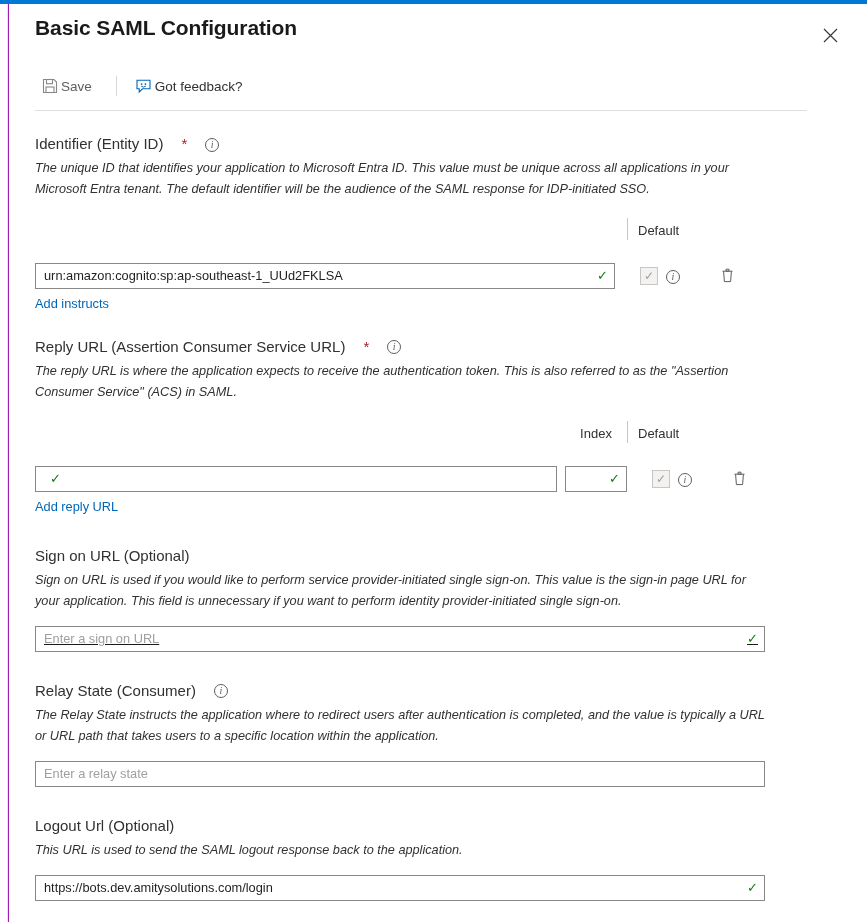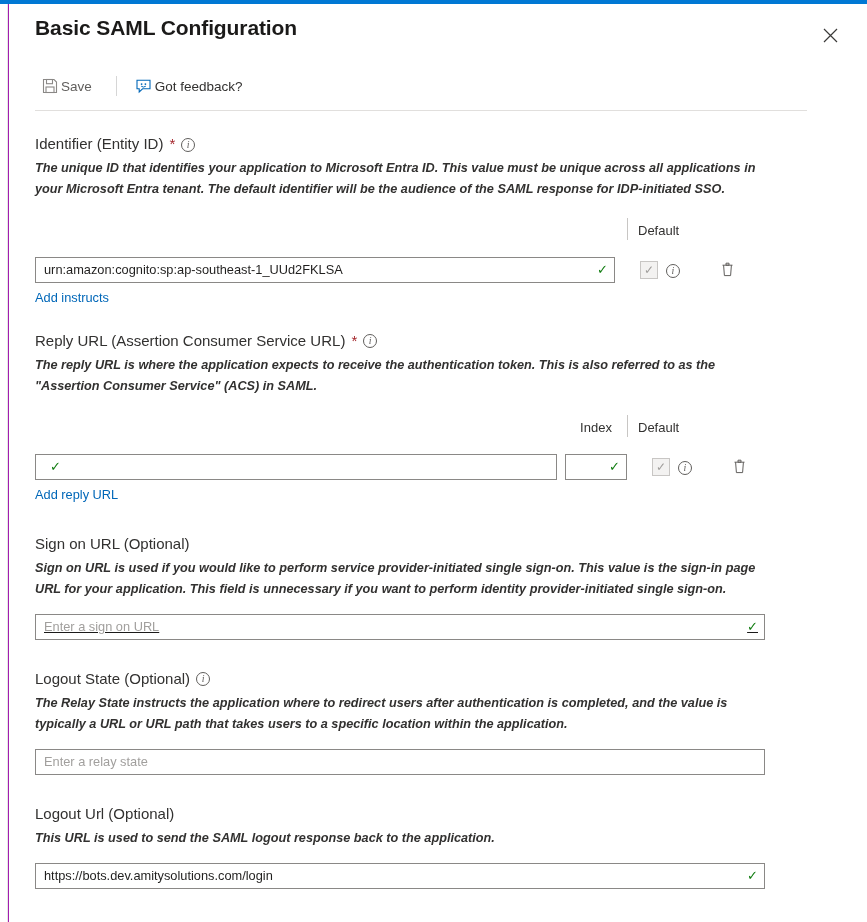--- a/index.html
+++ b/index.html
@@ -98,21 +98,21 @@
     margin-left: 0px;
     margin-right: 36px;
   }
 
   .section { margin-top: 22px; }
   .field-label {
     font-size: 15px;
     color: #323130;
     display: flex;
     align-items: center;
-    gap: 6px;
+    gap: 18px;
     margin-bottom: 6px;
   }
   .req-star { color: #a4262c; font-size: 15px; line-height: 1; }
   .info-icon {
     display: inline-flex;
     align-items: center;
     justify-content: center;
     width: 14px; height: 14px;
     border: 1px solid #605e5c;
     border-radius: 50%;
@@ -125,21 +125,20 @@
     position: relative;
     top: 1px;
   }
   .desc {
     font-size: 12.7px;
     font-style: italic;
     color: #323130;
     line-height: 1.65;
     max-width: 730px;
     margin: 0 0 0 0;
-    font-weight: bold;
   }
 
   .table-head {
     display: flex;
     align-items: flex-end;
     font-size: 13px;
     color: #323130;
     margin-top: 20px;
     height: 22px;
   }
@@ -147,21 +146,21 @@
   .col-divider {
     width: 1px;
     background: #c8c6c4;
     align-self: stretch;
     margin: 0;
   }
 
   .row {
     display: flex;
     align-items: center;
-    margin-top: 17px;
+    margin-top: 23px;
   }
   .txtbox {
     height: 26px;
     border: 1px solid #8a8886;
     background: #ffffff;
     display: flex;
     align-items: center;
     padding: 0 6px 0 8px;
     font-size: 12.8px;
     color: #201f1e;
@@ -322,21 +321,21 @@
       <div class="row" style="margin-top:14px;text-decoration:underline;">
         <div class="txtbox" style="width:730px;">
           <span class="ph">Enter a sign on URL</span>
           <span class="check-green">✓</span>
         </div>
       </div>
     </div>
 
     <div class="section" style="margin-top:30px;">
       <div class="field-label">
-        <span>Logout State (Optional)</span>
+        <span>Relay State (Consumer)</span>
         <span class="info-icon">i</span>
       </div>
       <p class="desc">The Relay State instructs the application where to redirect users after authentication is completed, and the value is typically a URL or URL path that takes users to a specific location within the application.</p>
       <div class="row" style="margin-top:14px;">
         <div class="txtbox" style="width:730px;">
           <span class="ph">Enter a relay state</span>
         </div>
       </div>
     </div>
 

